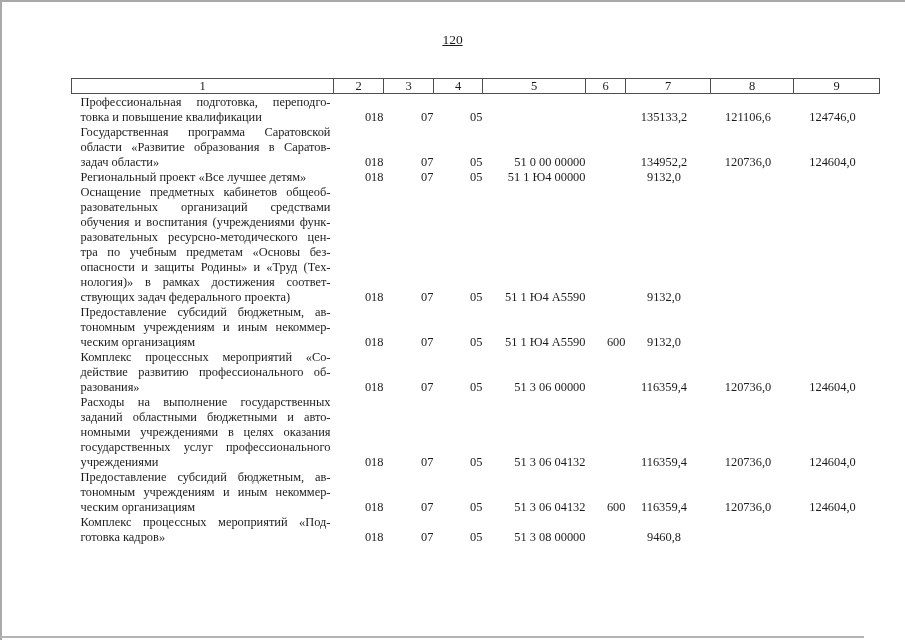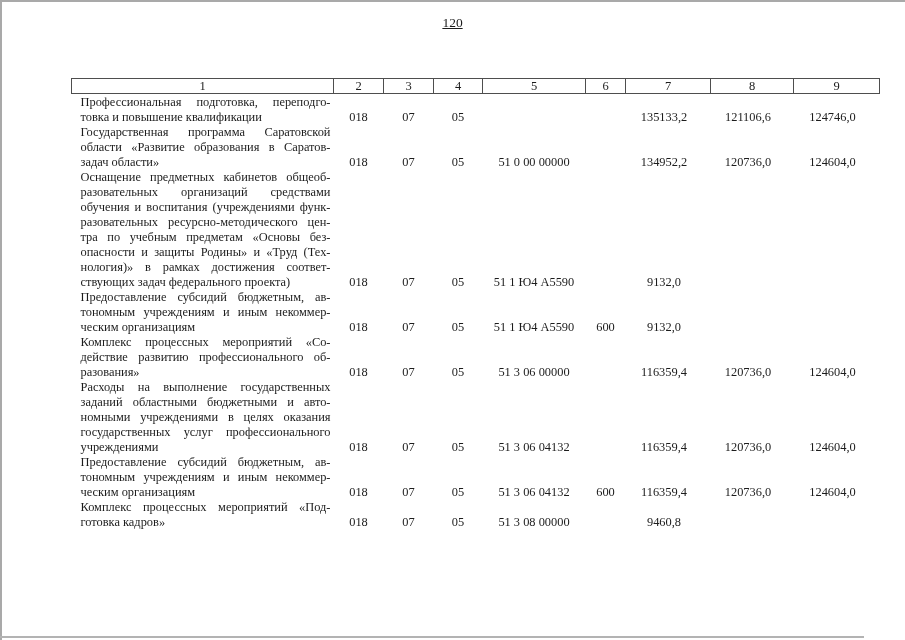--- a/index.html
+++ b/index.html
@@ -9,21 +9,21 @@
     background:#ffffff;
     color:#1c1c1c;
     font-family:"Liberation Serif", serif;
     overflow:hidden;
   }
   .edge-top    { position:absolute; left:0; top:0; width:905px; height:2px; background:#a9a9a9; }
   .edge-left   { position:absolute; left:0; top:0; width:2px; height:640px; background:#a9a9a9; }
   .edge-bottom { position:absolute; left:0; top:636px; width:864px; height:2px; background:#b3b3b3; }
 
   .page-number {
-    position:absolute; top:15px; left:0; width:100%;
+    position:absolute; top:32px; left:0; width:100%;
     text-align:center; font-size:13.5px; line-height:16px;text-decoration:underline;
   }
 
   table.budget-table {
     position:absolute; left:71px; top:78px;
     width:808px;
     table-layout:fixed;
     border-collapse:collapse;
     font-size:12.4px;
   }
@@ -46,21 +46,21 @@
     line-height:15px;
   }
   tbody tr:first-child td { padding-top:1px; }
   td.c1 {
     vertical-align:top;
     padding-left:9px;
     padding-right:3px;
   }
   .ln { white-space:nowrap; }
   .ln.just { text-align:justify; text-align-last:justify; }
-  .mid { text-align:center; white-space:nowrap; }
+  .mid { text-align:right; white-space:nowrap; }
   .num { text-align:center; padding-right:8px; white-space:nowrap; }
 </style>
 </head>
 <body>
 
 <div class="page">
   <div class="edge-top"></div>
   <div class="edge-left"></div>
   <div class="edge-bottom"></div>
 
@@ -116,20 +116,33 @@
           <td class="mid">07</td>
           <td class="mid">05</td>
           <td class="mid">51 0 00 00000</td>
           <td class="mid"></td>
           <td class="num">134952,2</td>
           <td class="num">120736,0</td>
           <td class="num">124604,0</td>
         </tr>
         <tr>
           <td class="c1">
+            <div class="ln">Региональный проект «Все лучшее детям»</div>
+          </td>
+          <td class="mid">018</td>
+          <td class="mid">07</td>
+          <td class="mid">05</td>
+          <td class="mid">51 1 Ю4 00000</td>
+          <td class="mid"></td>
+          <td class="num">9132,0</td>
+          <td class="num"></td>
+          <td class="num"></td>
+        </tr>
+        <tr>
+          <td class="c1">
             <div class="ln just">Оснащение предметных кабинетов общеоб-</div>
             <div class="ln just">разовательных организаций средствами</div>
             <div class="ln just">обучения и воспитания (учреждениями функ-</div>
             <div class="ln just">разовательных ресурсно-методического цен-</div>
             <div class="ln just">тра по учебным предметам «Основы без-</div>
             <div class="ln just">опасности и защиты Родины» и «Труд (Тех-</div>
             <div class="ln just">нология)» в рамках достижения соответ-</div>
             <div class="ln">ствующих задач федерального проекта)</div>
           </td>
           <td class="mid">018</td>

